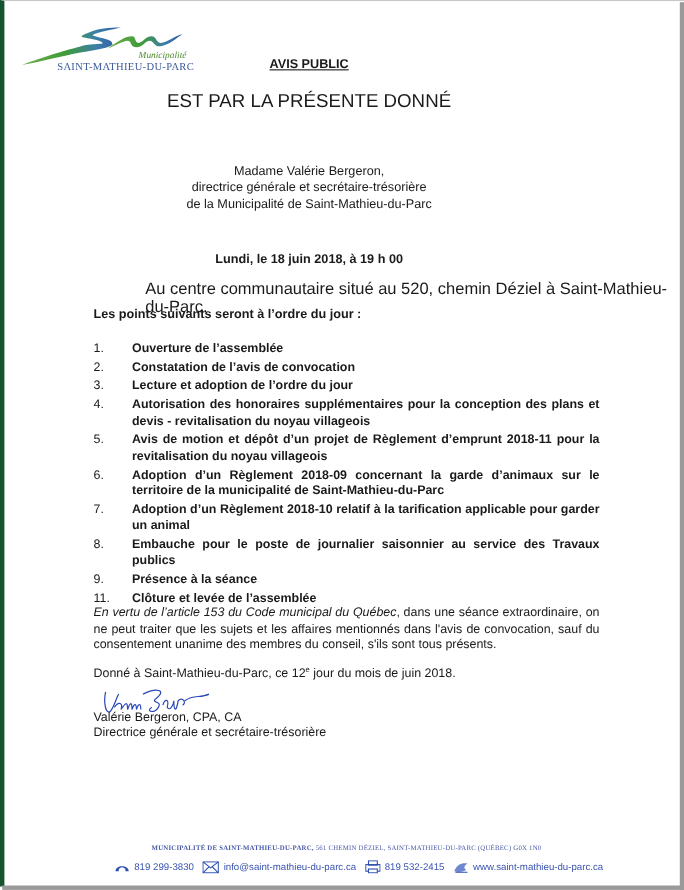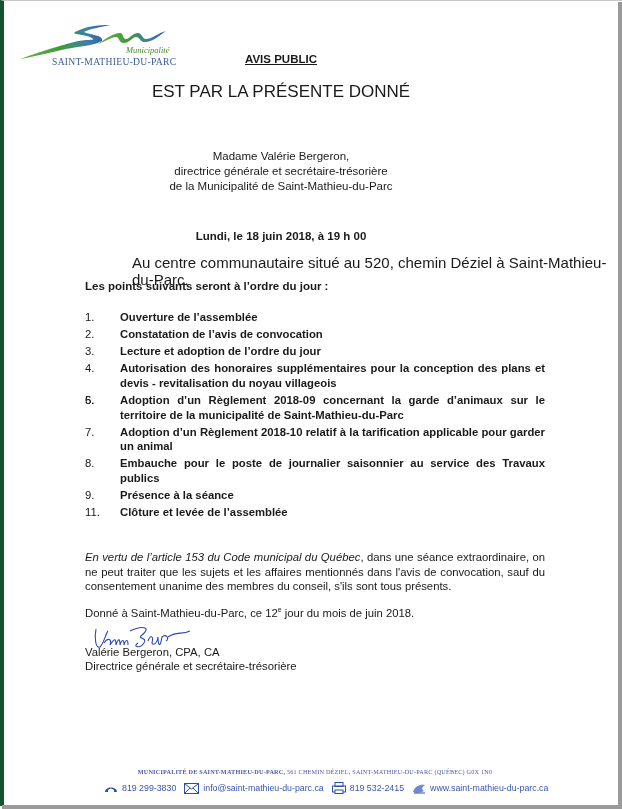--- a/index.html
+++ b/index.html
@@ -89,21 +89,21 @@
   <div class="center t-date" style="width:440px">Lundi, le 18 juin 2018, à 19 h 00</div>
   <div class="t-lieu">Au centre communautaire situé au 520, chemin Déziel à Saint-Mathieu-du-Parc.</div>
 
   <div class="intro">Les points suivants seront à l’ordre du jour :</div>
 
   <ol class="agenda" id="agenda-list">
     <li><span class="num">1.</span><span>Ouverture de l’assemblée</span></li>
     <li><span class="num">2.</span><span>Constatation de l’avis de convocation</span></li>
     <li><span class="num">3.</span><span>Lecture et adoption de l’ordre du jour</span></li>
     <li><span class="num">4.</span><span>Autorisation des honoraires supplémentaires pour la conception des plans et devis - revitalisation du noyau villageois</span></li>
-    <li><span class="num">5.</span></li>
+    <li><span class="num">5.</span><span>Avis de motion et dépôt d’un projet de Règlement d’emprunt 2018-11 pour la revitalisation du noyau villageois</span></li>
     <li><span class="num">6.</span><span>Adoption d’un Règlement 2018-09 concernant la garde d’animaux sur le territoire de la municipalité de Saint-Mathieu-du-Parc</span></li>
     <li><span class="num">7.</span><span>Adoption d’un Règlement 2018-10 relatif à la tarification applicable pour garder un animal</span></li>
     <li><span class="num">8.</span><span>Embauche pour le poste de journalier saisonnier au service des Travaux publics</span></li>
     <li><span class="num">9.</span><span>Présence à la séance</span></li>
     <li><span class="num">11.</span><span>Clôture et levée de l’assemblée</span></li>
   </ol>
 
   <div class="para"><em>En vertu de l’article 153 du Code municipal du Québec</em><span>, dans une séance extraordinaire, on ne peut traiter que les sujets et les affaires mentionnés dans l'avis de convocation, sauf du consentement unanime des membres du conseil, s'ils sont tous présents.</span></div>
 
   <div class="given"><span>Donné à Saint-Mathieu-du-Parc, ce 12</span><sup>e</sup><span> jour du mois de juin 2018.</span></div>

